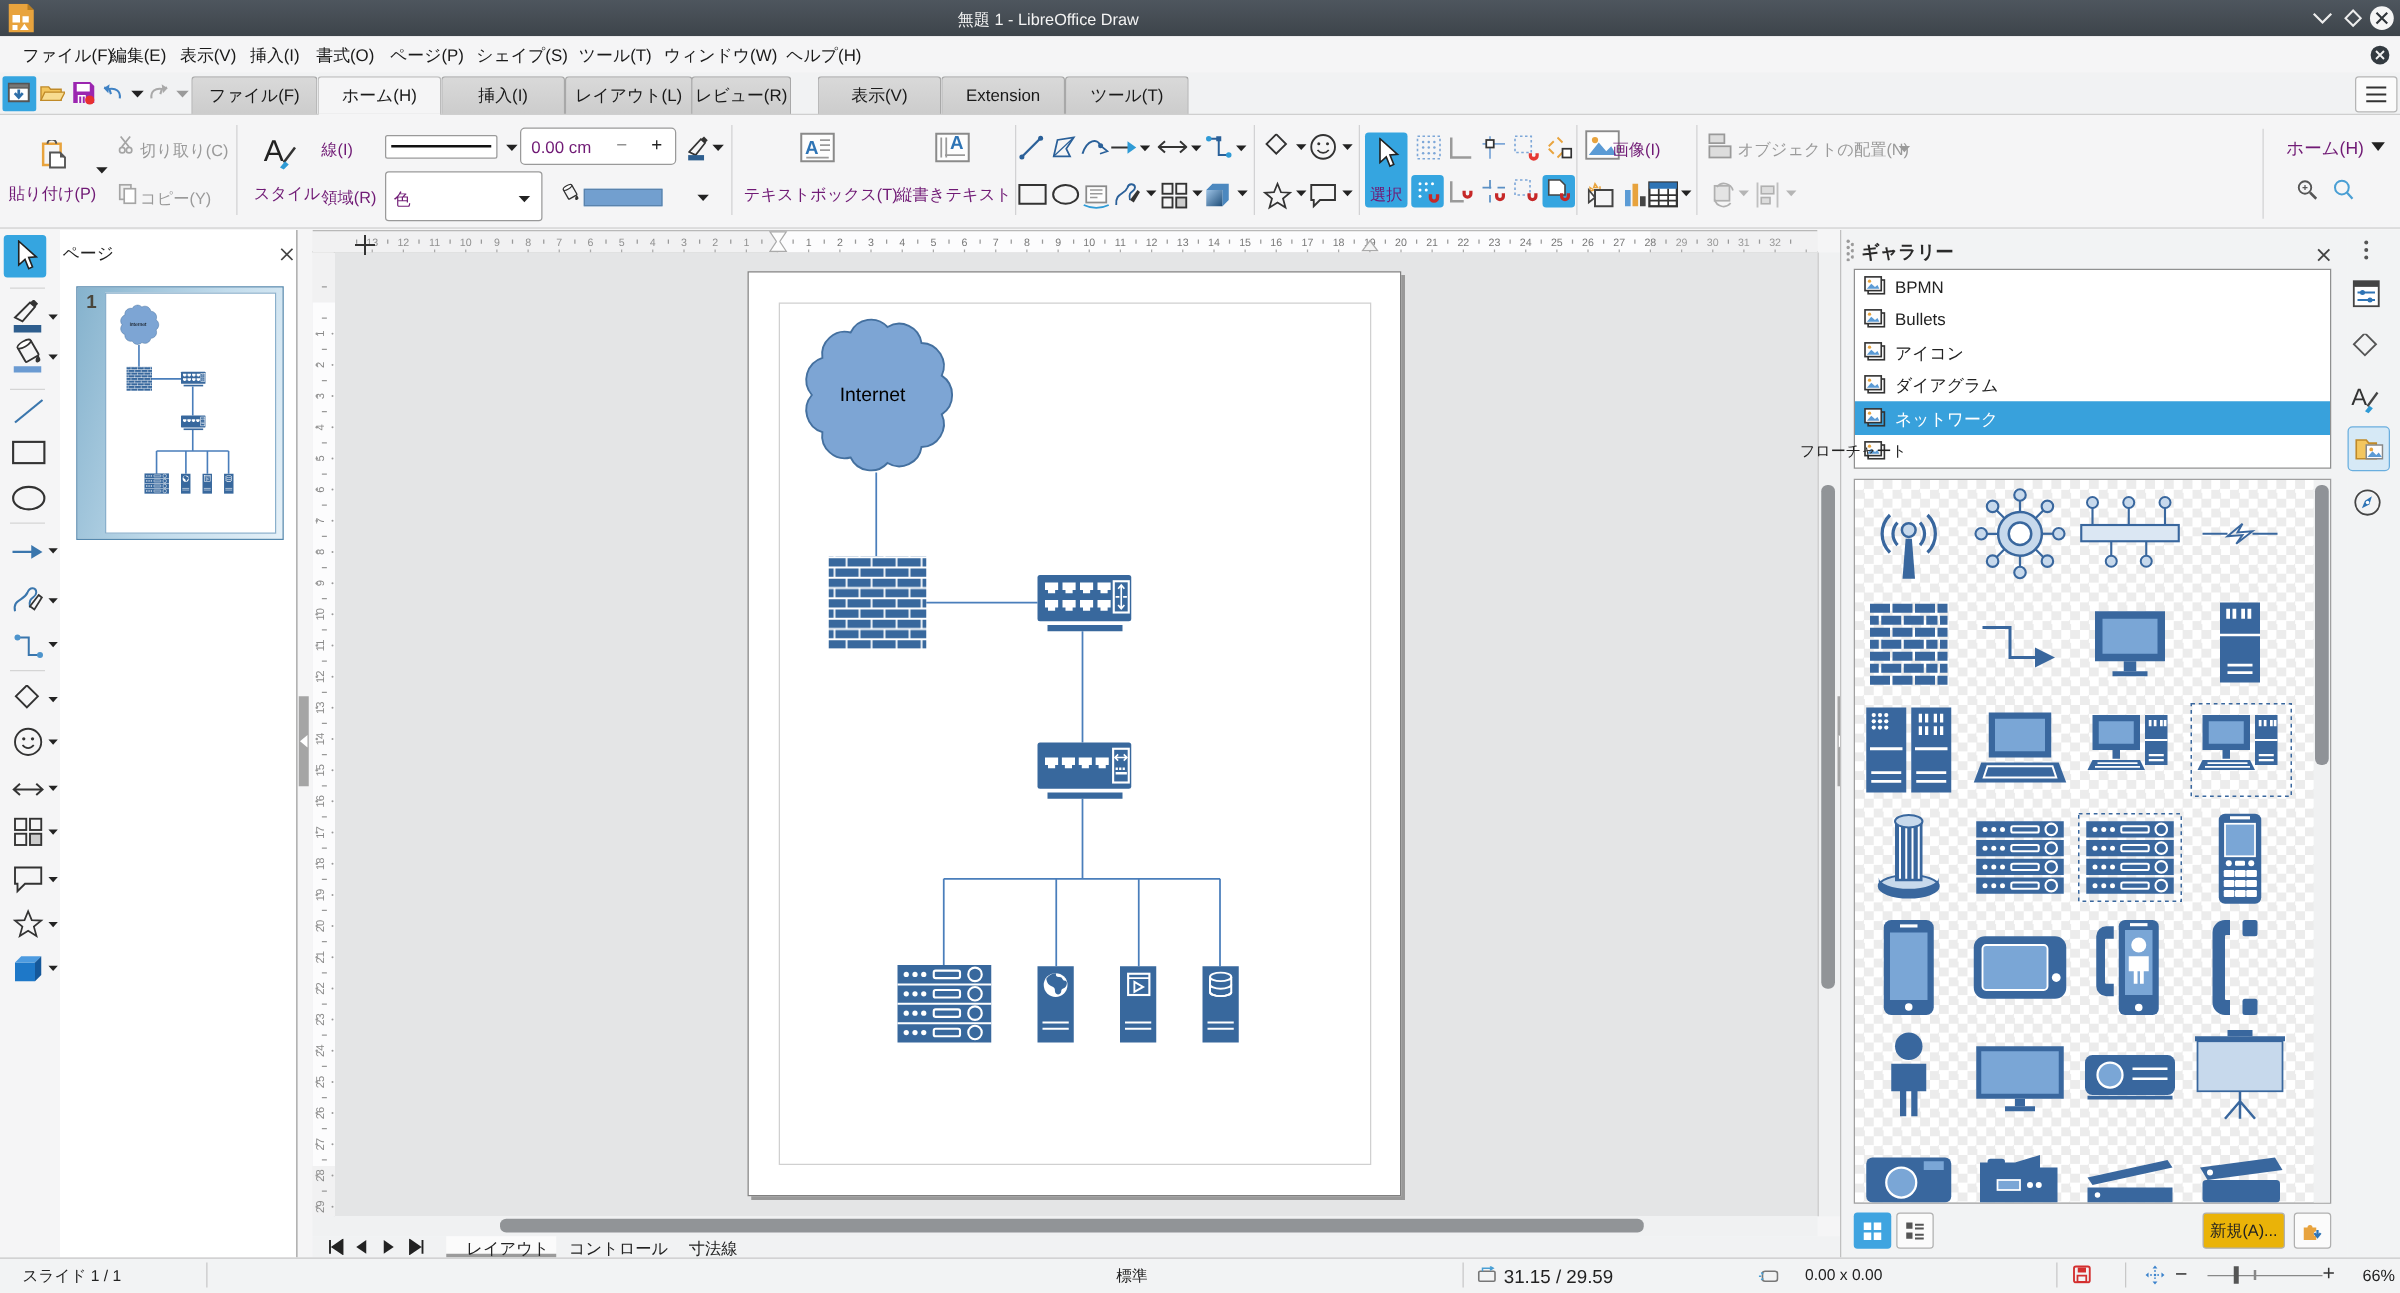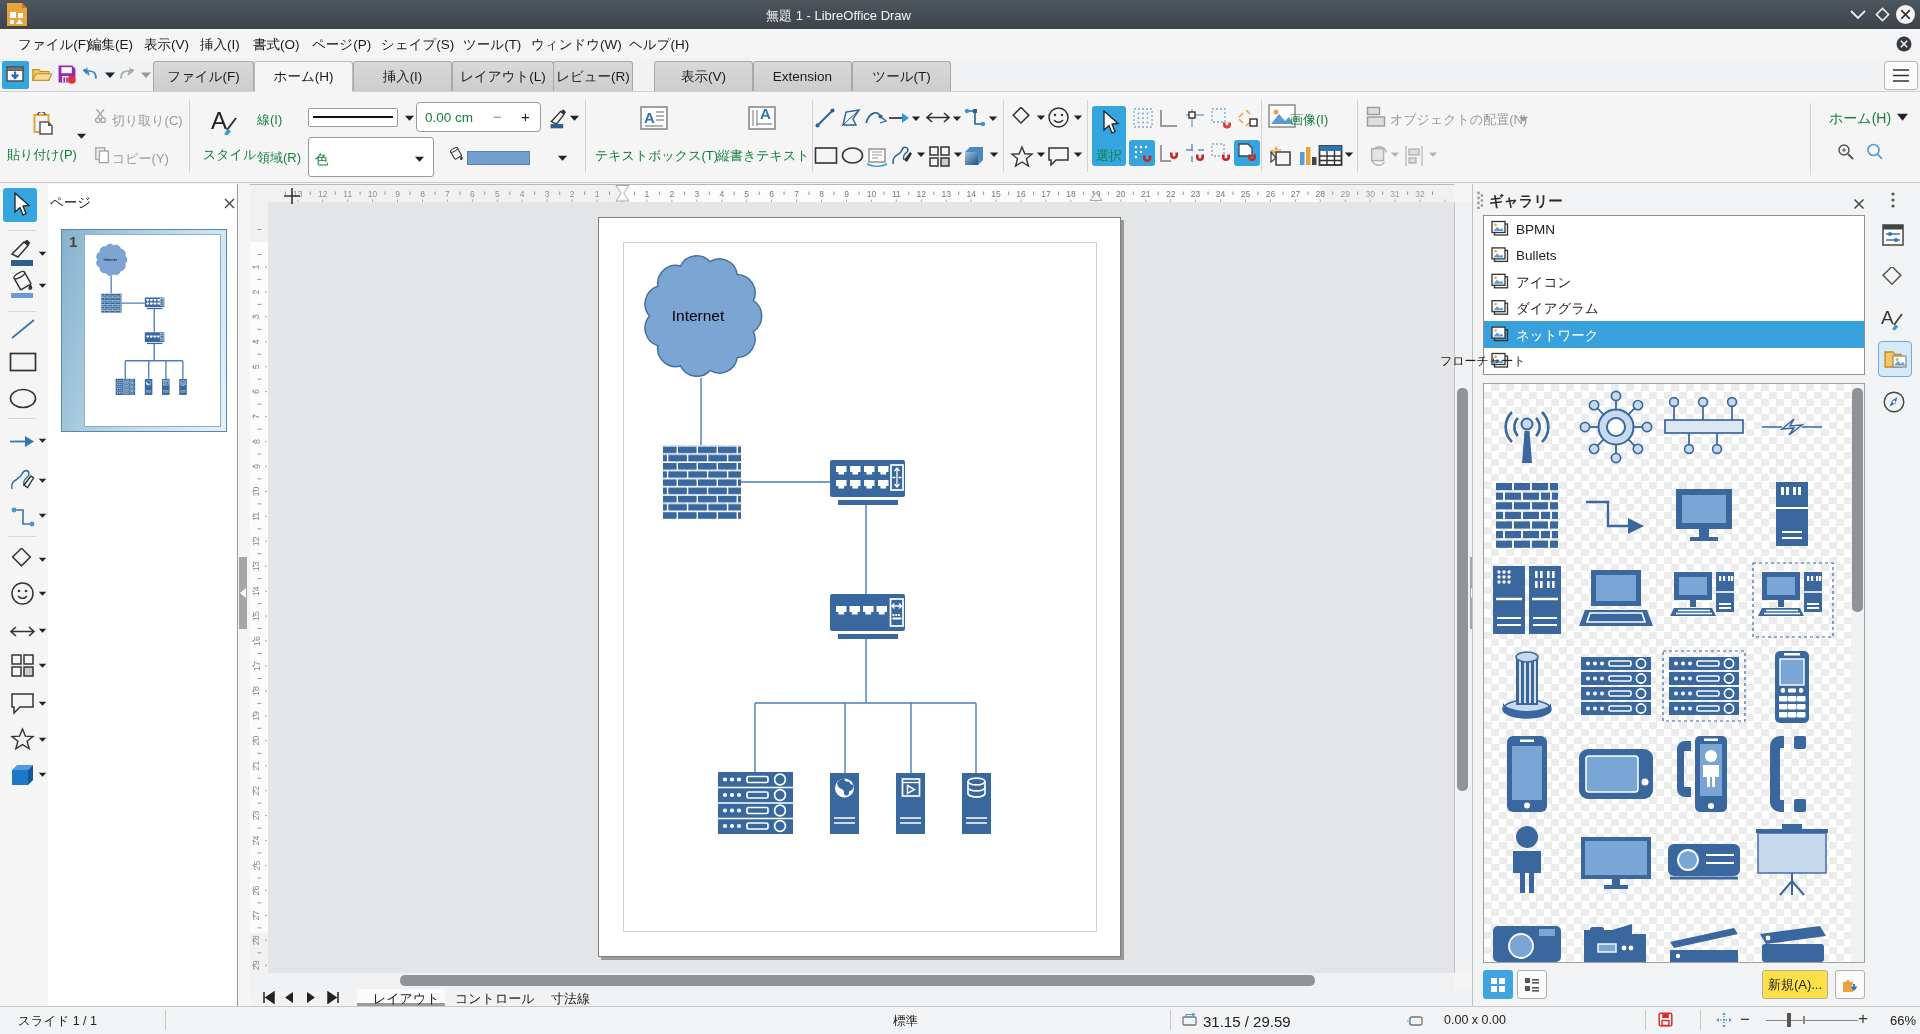--- a/index.html
+++ b/index.html
@@ -8,21 +8,21 @@
 #titlebar{left:0;top:0;width:1920px;height:29px;background:linear-gradient(#4e565e,#3d444a);color:#f2f2f2}
 #titletext{left:0;top:7px;width:1677px;text-align:center;font-size:13px;color:#f4f4f4}
 #menubar{left:0;top:29px;width:1920px;height:29px;background:#f5f5f6}
 .menuitem{position:absolute;top:36px;font-size:13.5px;color:#1a1a1a}
 #tabrow{left:0;top:58px;width:1920px;height:34px;background:#f1f2f3}
 .ntab{position:absolute;top:61px;height:31px;line-height:29px;text-align:center;font-size:13.5px;color:#1a1a1a;background:linear-gradient(#d9d9d9,#cccccc);border:1px solid #a8a8a8;border-bottom:none;border-radius:3px 3px 0 0}
 .ntab.active{background:#f5f5f6;border-color:#bbb}
 #tabline{left:0;top:91px;width:1920px;height:1px;background:#cfcfcf}
 #toolbar{left:0;top:92px;width:1920px;height:91px;background:#f5f5f6;border-bottom:1px solid #c8c8c8}
 .tsep{position:absolute;top:8px;width:1px;height:72px;background:#d2d2d4}
-.tlabel{position:absolute;font-size:13px;color:#15803d}
+.tlabel{position:absolute;font-size:13px;color:#701a75}
 .tlabel.dis{color:#9a9a9a}
 #mainbg{left:0;top:183px;width:1920px;height:823px;background:#f5f5f6}
 #leftpanel{left:48px;top:184px;width:190px;height:822px;background:#fff;border-right:1px solid #9a9a9a}
 #canvas{left:268px;top:202px;width:1186px;height:771px;background:#e4e5e6}
 #hruler{left:250px;top:184px;width:1204px;height:18px;background:#f0f0f0;border-bottom:1px solid #b0b0b0}
 #vruler{left:250px;top:202px;width:18px;height:771px;background:#f0f0f0;border-right:1px solid #b0b0b0}
 #gallery{left:1472px;top:184px;width:406px;height:822px;background:#f2f3f4;border-left:1px solid #c0c0c0}
 #rail{left:1878px;top:184px;width:42px;height:822px;background:#f2f3f4}
 #statusbar{left:0;top:1006px;width:1920px;height:28px;background:#f2f3f4;border-top:1px solid #c8c8c8;font-size:12.5px;color:#333}
 .ssep{position:absolute;top:4px;width:1px;height:20px;background:#c8c8c8}
@@ -1362,21 +1362,21 @@
 <svg class="abs" style="left:1524px;top:977px" width="16" height="16" viewBox="0 0 16 16">
     <g fill="#555">
       <rect x="1" y="1" width="5" height="5"></rect>
       <rect x="1" y="9" width="5" height="5"></rect>
       <rect x="8" y="2" width="7" height="1.6"></rect>
       <rect x="8" y="5" width="7" height="1.6"></rect>
       <rect x="8" y="10" width="7" height="1.6"></rect>
       <rect x="8" y="13" width="7" height="1.6"></rect>
     </g>
   </svg>
-<div class="abs" style="left:1762px;top:970px;width:66px;height:29px;background:#fde047;border:1px solid #b0b0b0;border-radius:3px;text-align:center;line-height:27px;font-size:13px">新規(A)...</div>
+<div class="abs" style="left:1762px;top:970px;width:66px;height:29px;background:#eab308;border:1px solid #b0b0b0;border-radius:3px;text-align:center;line-height:27px;font-size:13px">新規(A)...</div>
 <div class="abs" style="left:1835px;top:970px;width:30px;height:29px;background:#fbfbfb;border:1px solid #b0b0b0;border-radius:3px"></div>
 <svg class="abs" style="left:1841px;top:976px" width="18" height="18" viewBox="0 0 18 18">
     <path d="M2 6 h3 a2 2 0 1 1 4 0 h3 v3 a2 2 0 1 0 0 4 v3 h-10 z" fill="#e8a33d"></path>
     <path d="M13 8 v5 M10.5 10.5 L13 13.5 L15.5 10.5" stroke="#2e74b5" stroke-width="1.8" fill="none"></path>
   </svg>
 
 <div class="abs" id="rail"></div>
 <svg class="abs" style="left:1891px;top:192px" width="4" height="16" viewBox="0 0 4 16">
     <g fill="#555">
       <circle cx="2" cy="2" r="1.6"></circle>

